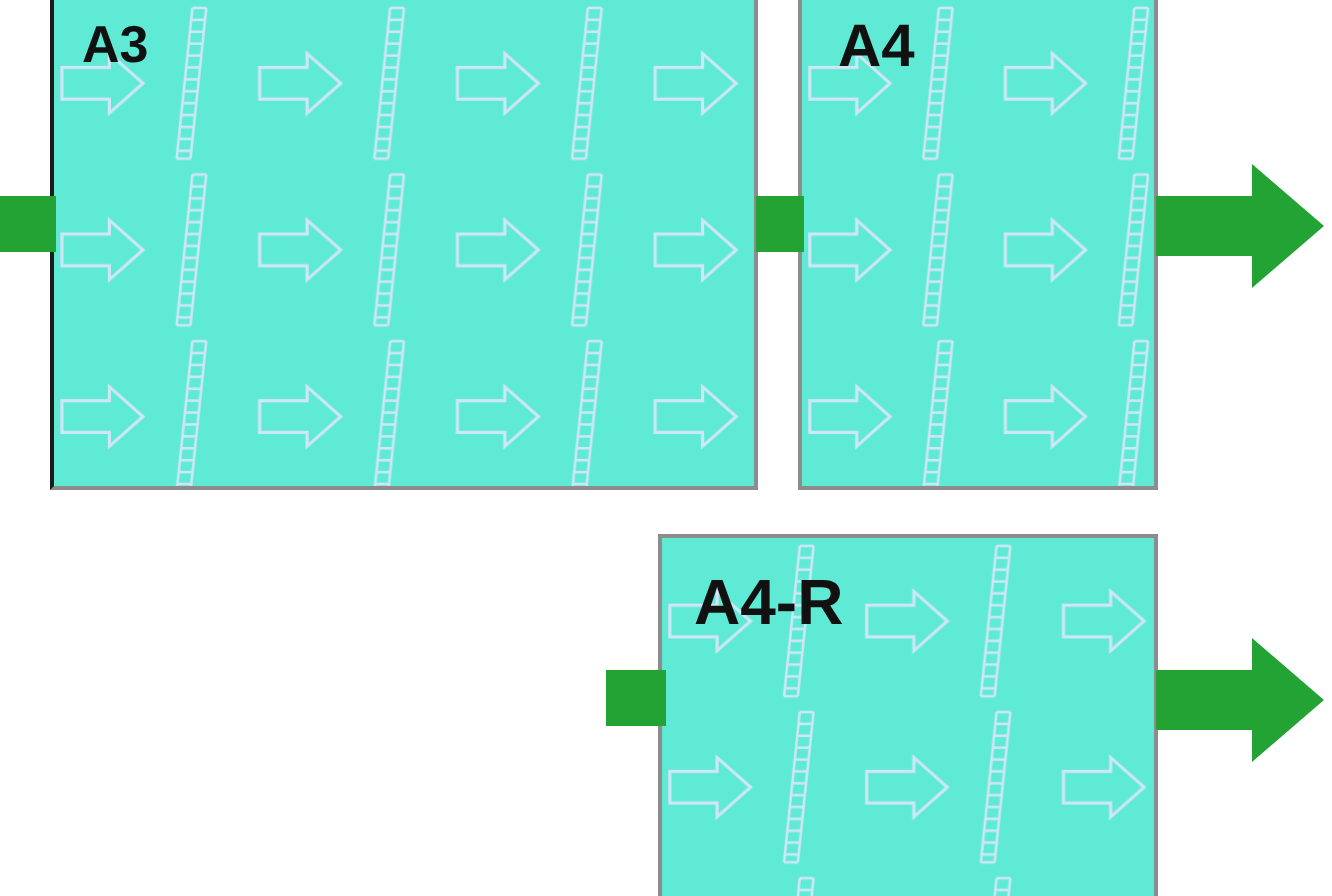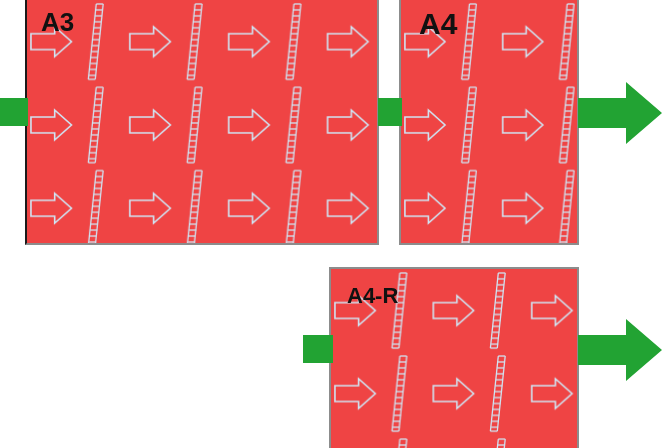--- a/index.html
+++ b/index.html
@@ -19,21 +19,21 @@
     position: absolute;
     left: 0; top: 0;
     width: 666px;
     height: 448px;
   }
 
   
   .box {
     position: absolute;
     box-sizing: border-box;
-    background: #ef4444;
+    background: #5eead4;
     overflow: hidden;
   }
   .box .pattern {
     position: absolute;
     left: 0; top: 0;
     width: 100%;
     height: 100%;
     pointer-events: none;
   }
   .box-label {
@@ -86,21 +86,21 @@
     width: 250px;
     height: 181px;
     border-left: 2px solid #8c8c8c;
     border-right: 2px solid #8c8c8c;
     border-top: 2px solid #8c8c8c;
     border-bottom: none;
   }
   #box-a4r .box-label {
     left: 16px;
     top: 14px;
-    font-size: 22px;
+    font-size: 32px;
   }
 
   
   .green-rect {
     position: absolute;
     background: #22a333;
   }
   #conn-in-a3 {
     left: 0px;
     top: 98px;

